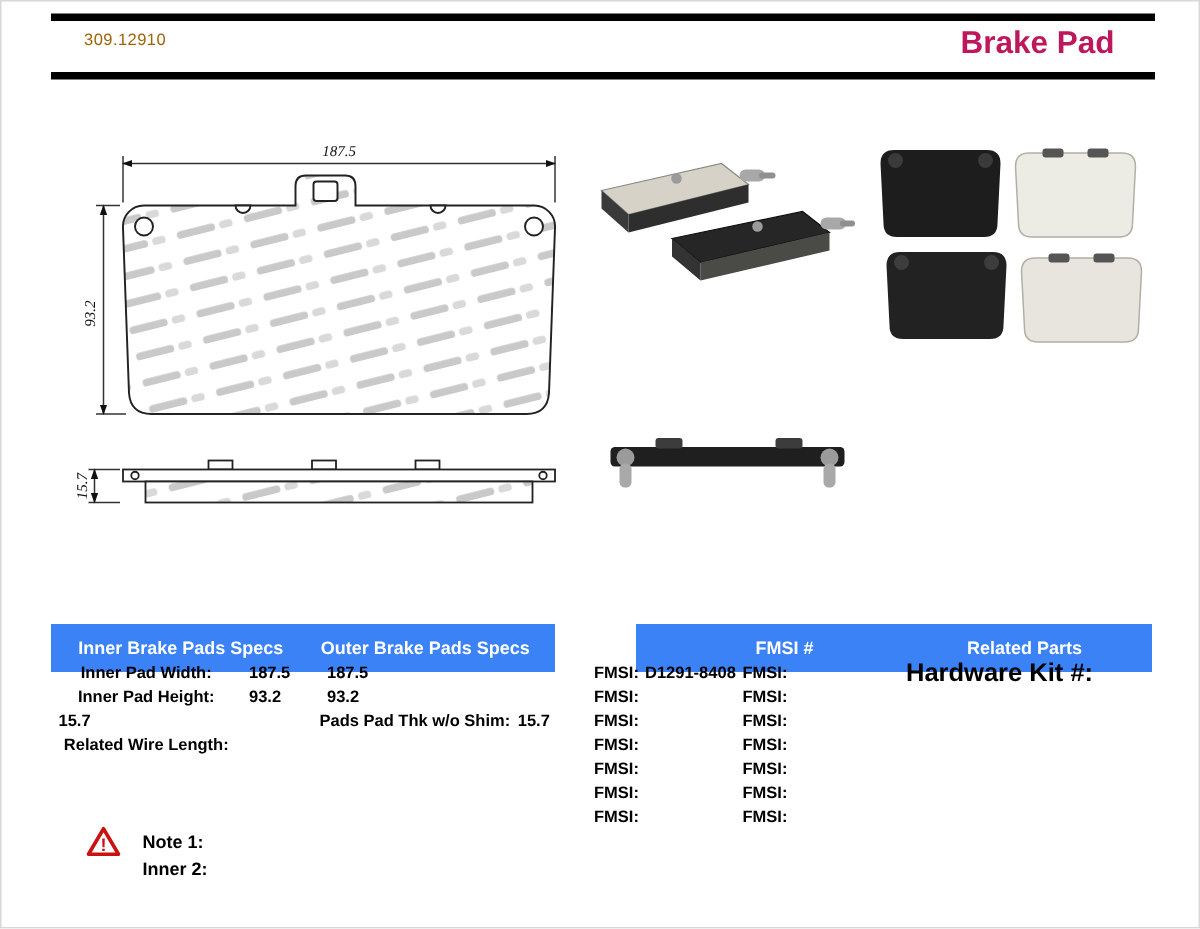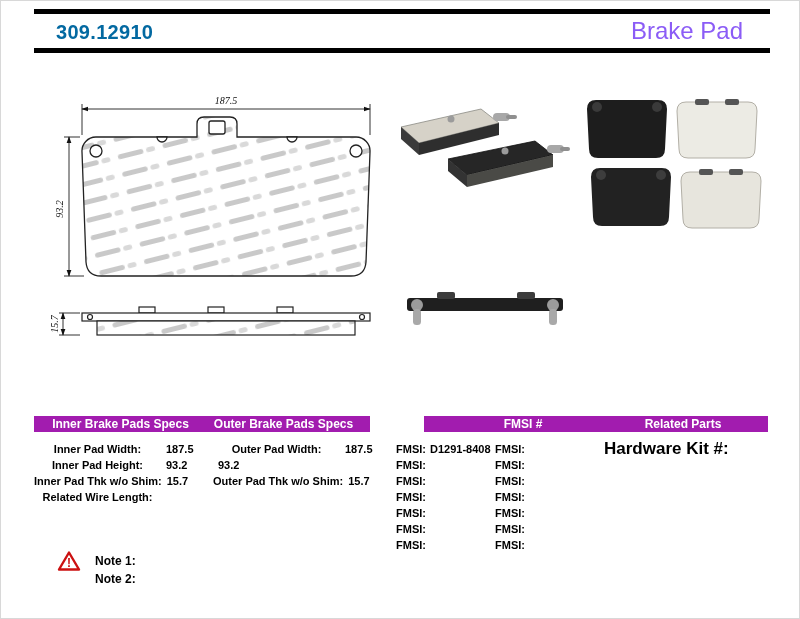--- a/index.html
+++ b/index.html
@@ -5,30 +5,30 @@
   * { margin:0; padding:0; box-sizing:border-box; }
   html,body { background:#f2f2f2; }
   body { font-family:"Liberation Sans", sans-serif; }
   .page {
     position:relative; width:800px; height:619px; background:#fff;
     border:1px solid #d8d8d8; overflow:hidden; margin:0 auto;
   }
   .hbar { position:absolute; left:33px; width:736px; height:5px; background:#000; }
   .hbar.top { top:8px; }
   .hbar.bottom { top:47px; }
-  .part-number { position:absolute; left:55px; top:20px; font-size:20px; font-weight:bold; color:#0369a1; letter-spacing:0.3px; }
-  .product-name { position:absolute; right:56px; top:16px; font-size:24px; font-weight:normal; color:#8b5cf6; }
+  .part-number { position:absolute; left:55px; top:20px; font-size:11px; font-weight:normal; color:#a16207; letter-spacing:0.3px; }
+  .product-name { position:absolute; right:56px; top:16px; font-size:21px; font-weight:bold; color:#be185d; }
 
   .drawing { position:absolute; left:50px; top:90px; width:336px; height:266px; }
   .photo-a { position:absolute; left:392px; top:96px; width:180px; height:100px; }
   .photo-b { position:absolute; left:576px; top:90px; width:190px; height:150px; }
   .photo-c { position:absolute; left:394px; top:280px; width:180px; height:54px; }
 
   .tbl-header {
-    position:absolute; top:415px; height:16px; background:#a21caf; color:#fff;
+    position:absolute; top:415px; height:32px; background:#3b82f6; color:#fff;
     font-weight:bold; font-size:12px; display:flex; align-items:center; justify-content:center;
   }
   .th-inner   { left:33px;  width:173px; }
   .th-outer   { left:196px; width:173px; }
   .th-fmsi    { left:391px; width:198px;margin-left:32px; }
   .th-related { left:597px; width:170px; }
 
   .rows { position:absolute; top:440px; }
   .rows-inner   { left:33px;  width:173px; }
   .rows-outer   { left:212px; width:173px; }
@@ -176,39 +176,37 @@
   <div class="rows rows-inner">
     <div class="spec-row">
       <span class="spec-label">Inner Pad Width:</span>
       <span class="spec-value">187.5</span>
     </div>
     <div class="spec-row">
       <span class="spec-label">Inner Pad Height:</span>
       <span class="spec-value">93.2</span>
     </div>
     <div class="spec-row">
-      <span class="spec-label">Inner Pad Thk w/o Shim:</span>
       <span class="spec-value">15.7</span>
     </div>
     <div class="spec-row">
       <span class="spec-label">Related Wire Length:</span>
       <span class="spec-value"></span>
     </div>
   </div>
 
   <div class="rows rows-outer">
     <div class="spec-row">
-      <span class="spec-label">Outer Pad Width:</span>
       <span class="spec-value">187.5</span>
     </div>
     <div class="spec-row">
       <span class="spec-value">93.2</span>
     </div>
     <div class="spec-row">
-      <span class="spec-label">Outer Pad Thk w/o Shim:</span>
+      <span class="spec-label">Pads Pad Thk w/o Shim:</span>
       <span class="spec-value">15.7</span>
     </div>
   </div>
 
   <div class="rows rows-fmsi">
     <div class="fmsi-row">
       <span class="fmsi-half">
           <span class="fmsi-label">FMSI:</span>
           <span class="fmsi-value">D1291-8408</span>
         </span>
@@ -284,15 +282,15 @@
       <span class="related-label">Hardware Kit #:</span>
       <span class="related-value"></span>
     </div>
   </div>
 
   <svg class="warning-icon" viewBox="0 0 24 22">
     <path d="M12,2.5 L22,19.5 L2,19.5 Z" fill="#fff" stroke="#cc1111" stroke-width="2.4" stroke-linejoin="round"></path>
     <text x="12" y="17" text-anchor="middle" font-size="12" font-weight="bold" fill="#cc1111" font-family="Liberation Sans, sans-serif">!</text>
   </svg>
   <div class="note note-1">Note 1:</div>
-  <div class="note note-2">Note 2:</div>
+  <div class="note note-2">Inner 2:</div>
 
 </div>
 
 </body></html>

